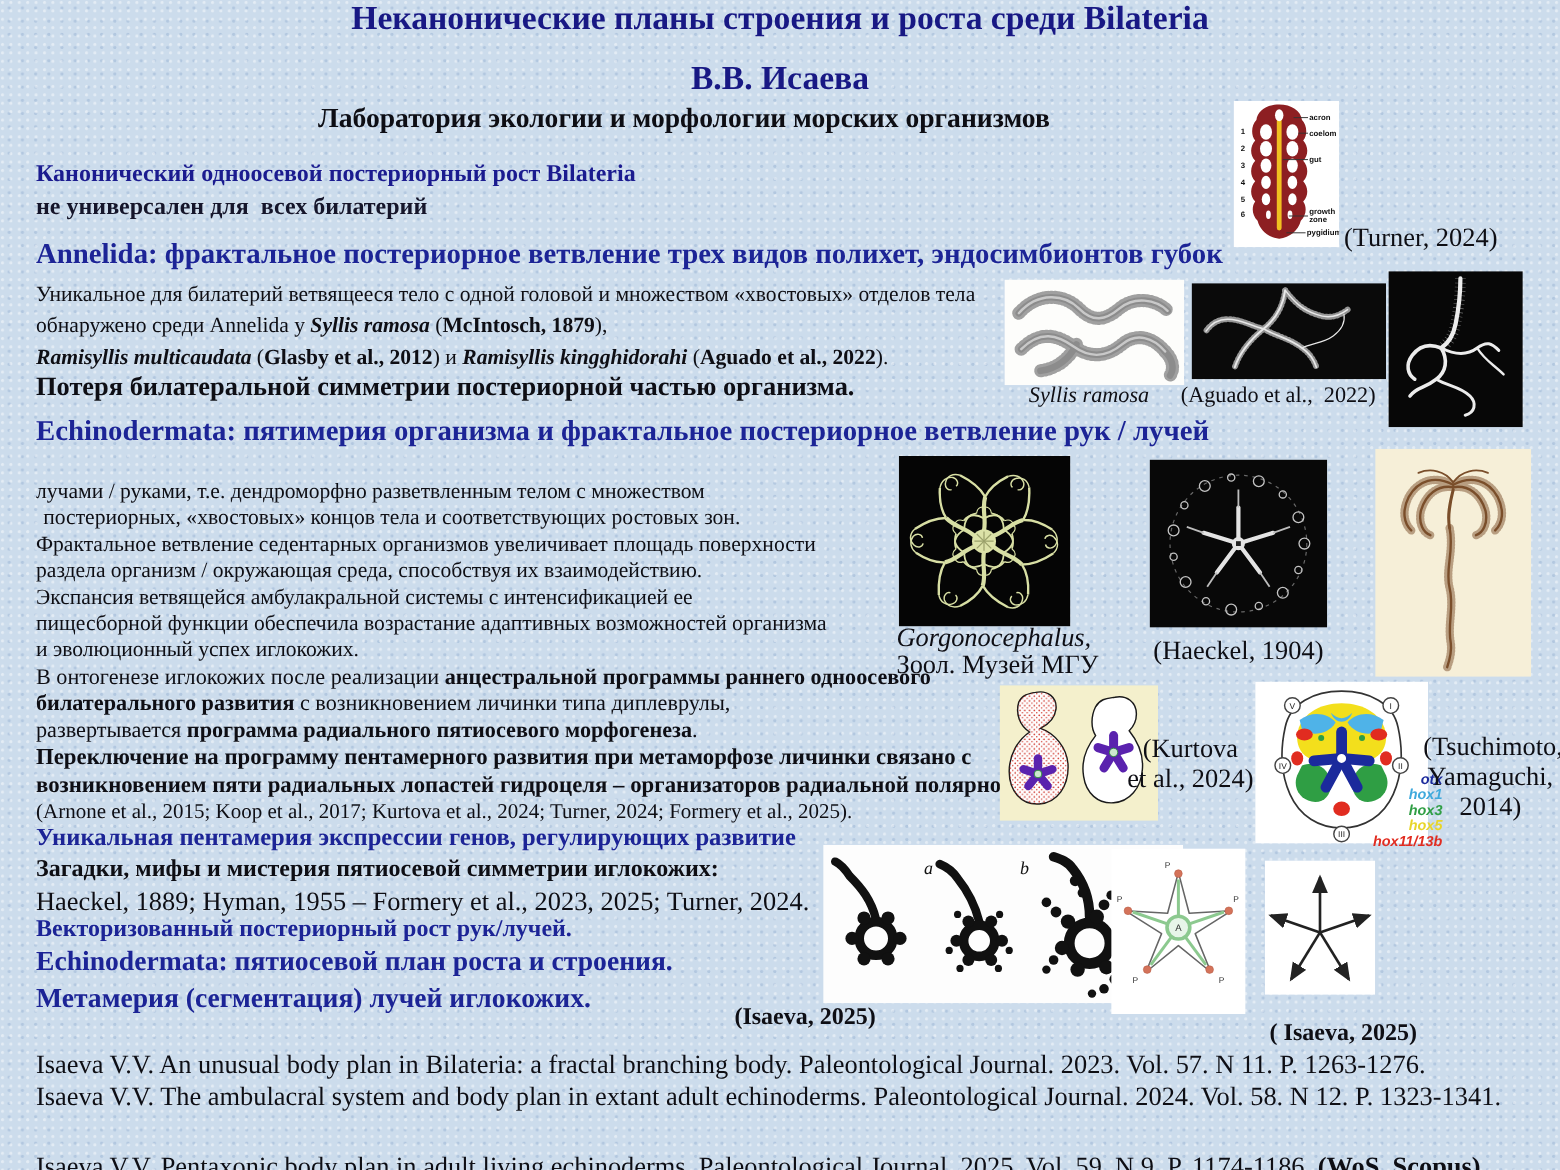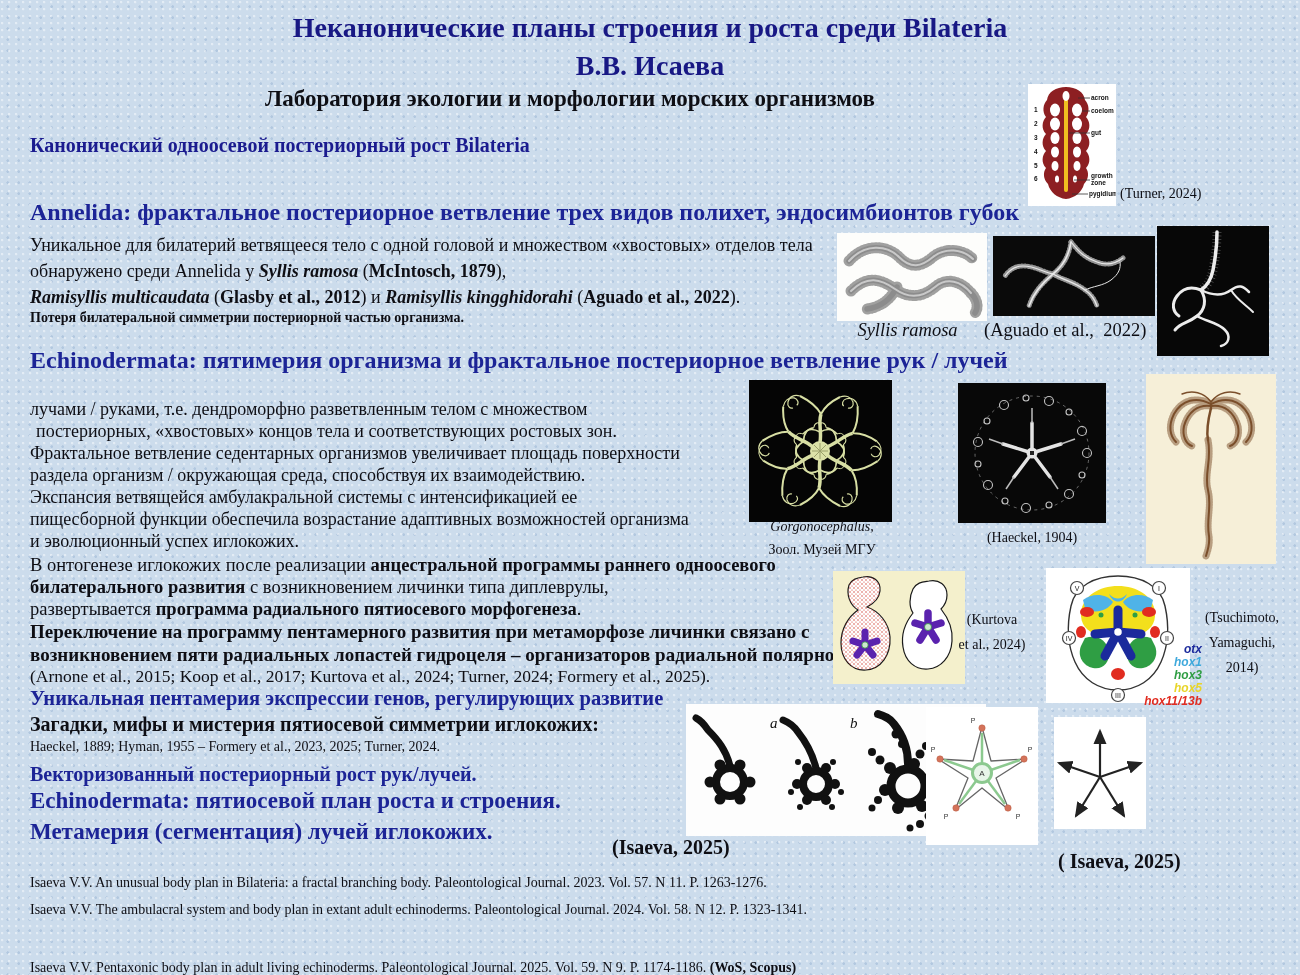--- a/index.html
+++ b/index.html
@@ -12,34 +12,34 @@
     font-family:"Liberation Serif", serif;color:#0e0e14}
   .line{position:absolute;white-space:pre;line-height:1.12}
   .c{text-align:center}
   .b{font-weight:bold}
   .i{font-style:italic}
   .bi{font-weight:bold;font-style:italic}
   .blue{color:#1c2496}
   .navy{color:#181884}
   .blk{color:#15152a}
   .t28{font-size:28px}.t24{font-size:24px}.t23{font-size:23px}
-  .t205{font-size:20.5px}.t20{font-size:20px}.t195{font-size:14px}.t19{font-size:19px}
+  .t205{font-size:20.5px}.t20{font-size:20px}.t195{font-size:22px}.t19{font-size:19px}
   .t185{font-size:18.5px}.t18{font-size:18px}.t175{font-size:17.5px}
   .fig{position:absolute}
   .fig svg{display:block}
   .gene{position:absolute;left:1140px;width:62px;text-align:right;
     font-family:"Liberation Sans", sans-serif;font-style:italic;font-weight:bold;font-size:12px;line-height:13px}
   .gc0{color:#1b2a9c}.gc1{color:#3fa9dc}.gc2{color:#2f9e44}.gc3{color:#e8d52a}.gc4{color:#e12c20}
 </style>
 </head>
 <body>
 
 <div class="poster">
 
-  <div class="line c b navy t28" style="left:0;top:12px;width:1300px">Неканонические планы строения и роста среди Bilateria</div>
+  <div class="line c b navy t28" style="left:0;top:0;width:1300px">Неканонические планы строения и роста среди Bilateria</div>
   <div class="line c b navy t28" style="left:0;top:50px;width:1300px">В.В. Исаева</div>
   <div class="line c b t23" style="left:0;top:86px;width:1140px">Лаборатория экологии и морфологии морских организмов</div>
 
   <div class="fig" style="left:1028px;top:84px">
     <svg width="88" height="122" viewBox="0 0 88 122">
       <rect width="88" height="122" fill="#ffffff"></rect>
       <path d="M38,3 C48,3 56,8 57,16 C61,20 62,28 58,33 C62,37 63,45 58,50 C62,54 63,62 58,67 C62,71 63,79 58,84 C61,88 61,95 56,100 C54,108 47,114 38,115 C29,114 22,108 20,100 C15,95 15,88 18,84 C13,79 14,71 18,67 C13,62 14,54 18,50 C13,45 14,37 18,33 C14,28 15,20 19,16 C20,8 28,3 38,3 Z" fill="#8d1f22"></path>
       <rect x="36" y="14" width="4" height="94" rx="2" fill="#f0c020"></rect>
       <ellipse cx="38" cy="12" rx="3.5" ry="5" fill="#ffffff"></ellipse>
       <ellipse cx="27" cy="26" rx="5" ry="6.5" fill="#ffffff"></ellipse>
@@ -73,20 +73,21 @@
         <text x="6" y="56">3</text>
         <text x="6" y="70">4</text>
         <text x="6" y="84">5</text>
         <text x="6" y="97">6</text>
       </g>
     </svg>
   </div>
   <div class="line t195" style="left:1120px;top:186px">(Turner, 2024)</div>
 
   <div class="line b t20" style="left:30px;top:134px;color:#1b1b8f">Канонический одноосевой постериорный рост Bilateria</div>
+  <div class="line b t20 blk" style="left:30px;top:161px">не универсален для  всех билатерий</div>
 
   <div class="line b blue t24" style="left:30px;top:199px">Annelida: фрактальное постериорное ветвление трех видов полихет, эндосимбионтов губок</div>
   <div class="line t18" style="left:30px;top:235px">Уникальное для билатерий ветвящееся тело с одной головой и множеством «хвостовых» отделов тела</div>
   <div class="line t18" style="left:30px;top:261px"><span>обнаружено среди Annelida у </span><span class="bi">Syllis ramosa</span><span> (</span><span class="b">McIntosch, 1879</span><span>),</span></div>
   <div class="line t18" style="left:30px;top:287px"><span class="bi">Ramisyllis multicaudata</span><span> (</span><span class="b">Glasby et al., 2012</span><span>) и </span><span class="bi">Ramisyllis kingghidorahi</span><span> (</span><span class="b">Aguado et al., 2022</span><span>).</span></div>
   <div class="line b t195" style="left:30px;top:310px">Потеря билатеральной симметрии постериорной частью организма.</div>
 
   <div class="fig" style="left:837px;top:233px">
     <svg width="150" height="88" viewBox="0 0 150 88">
       <rect width="150" height="88" fill="#fdfdfb"></rect>

